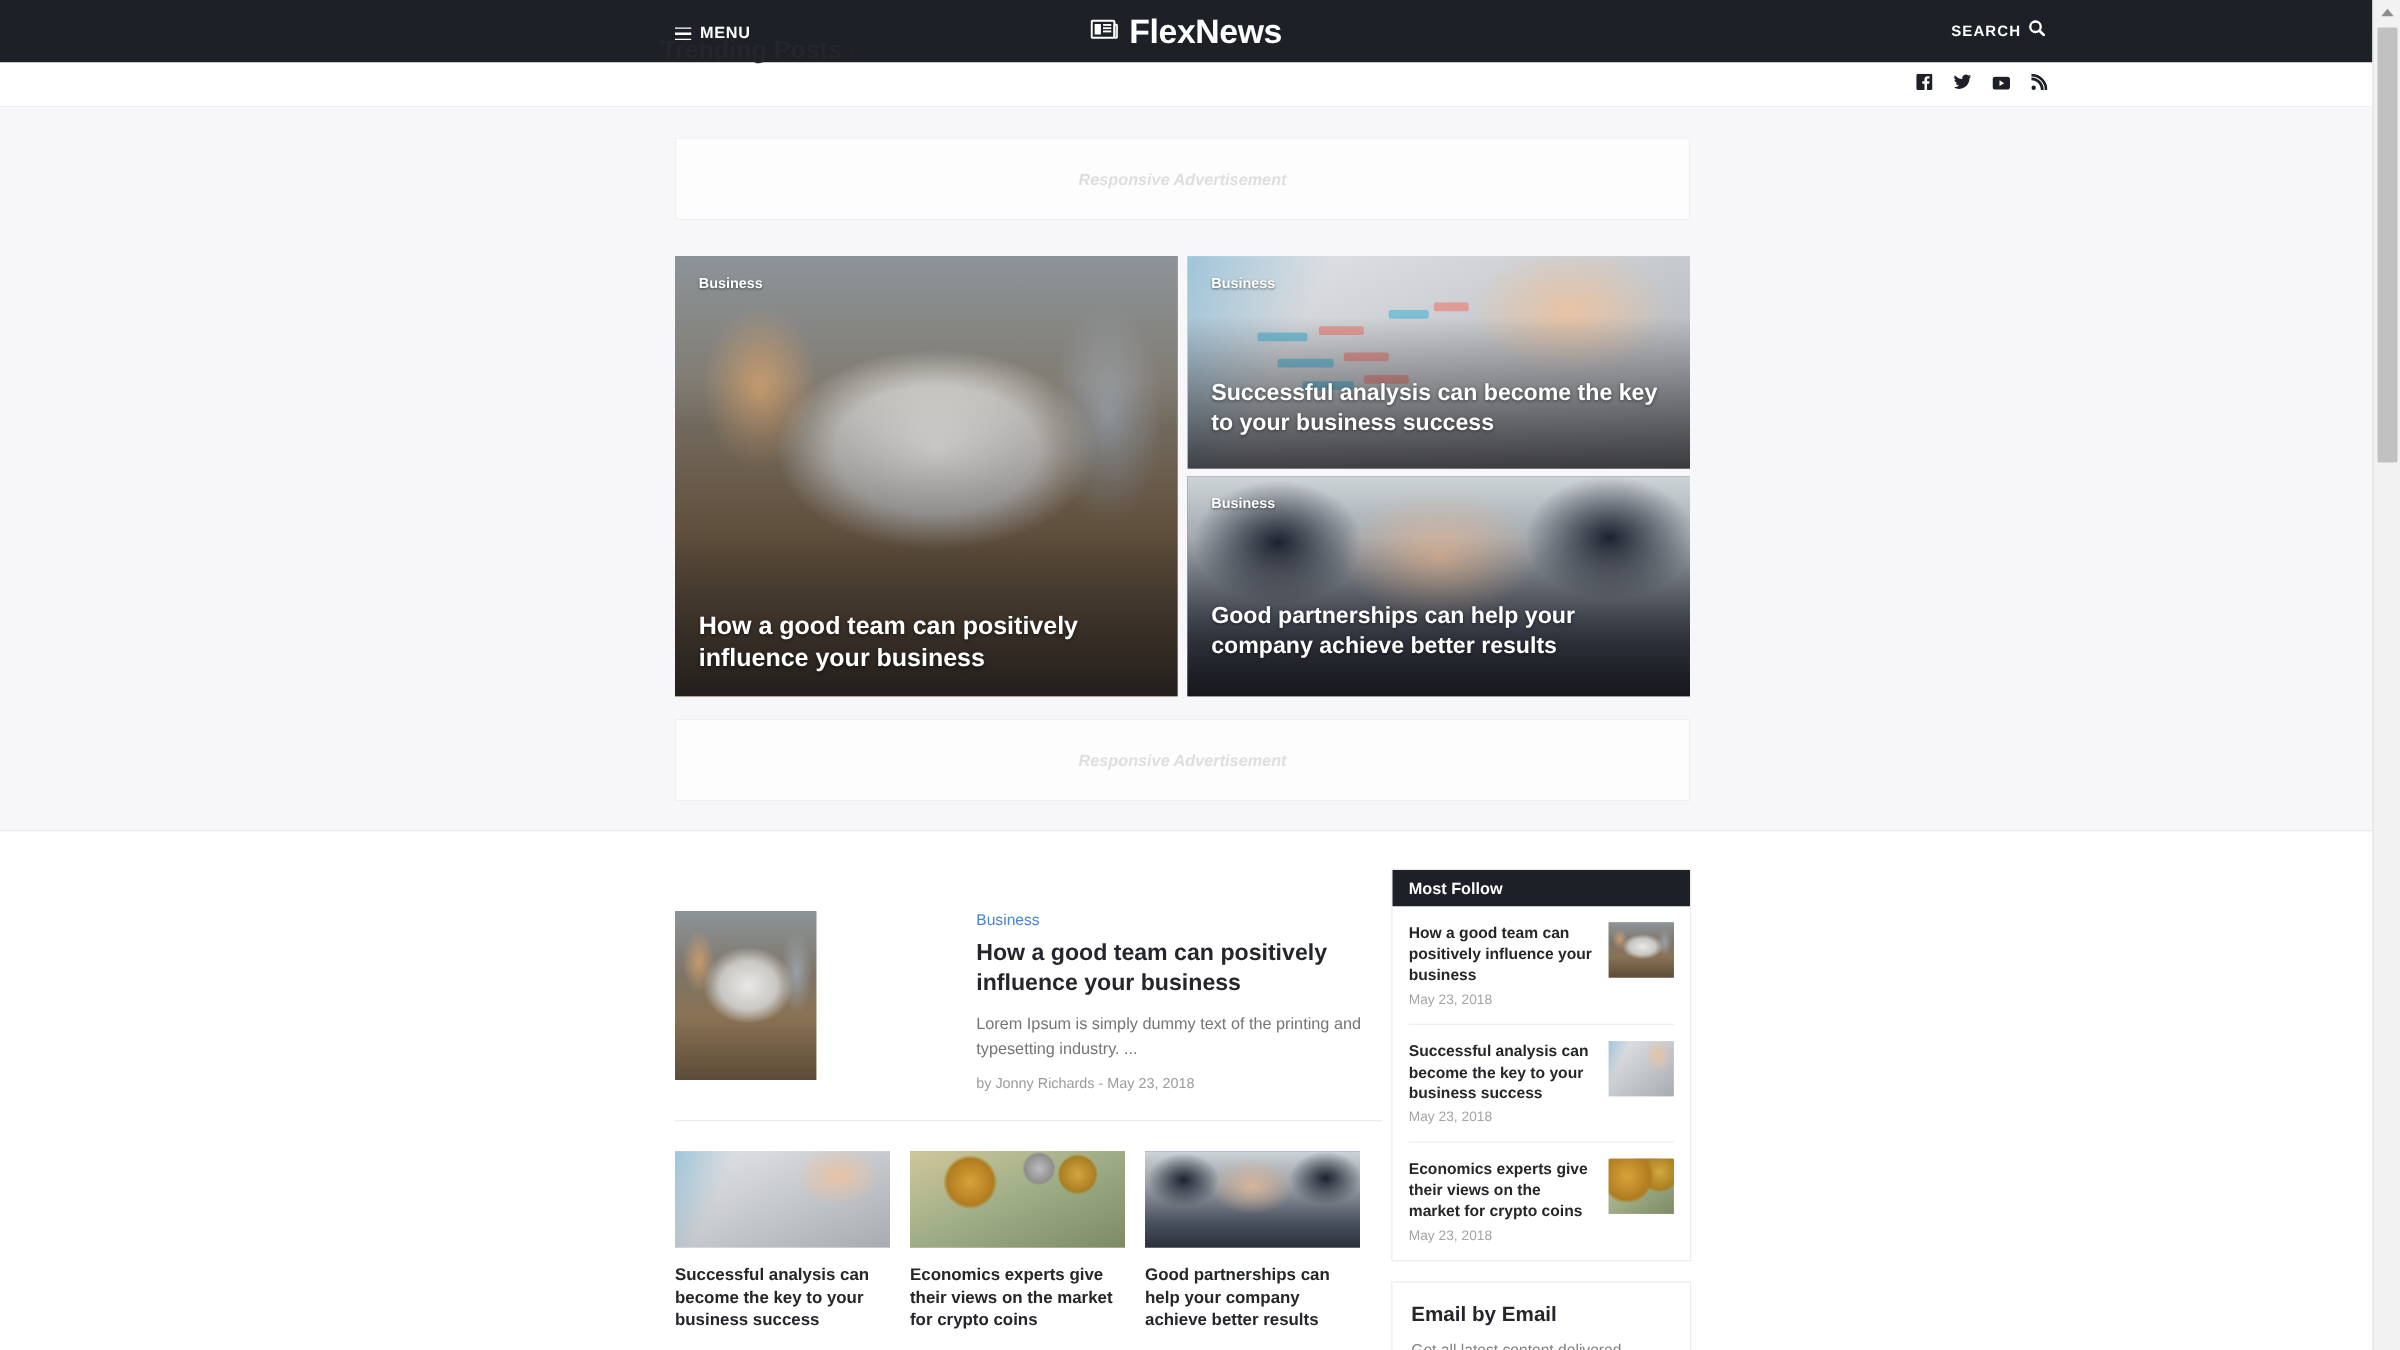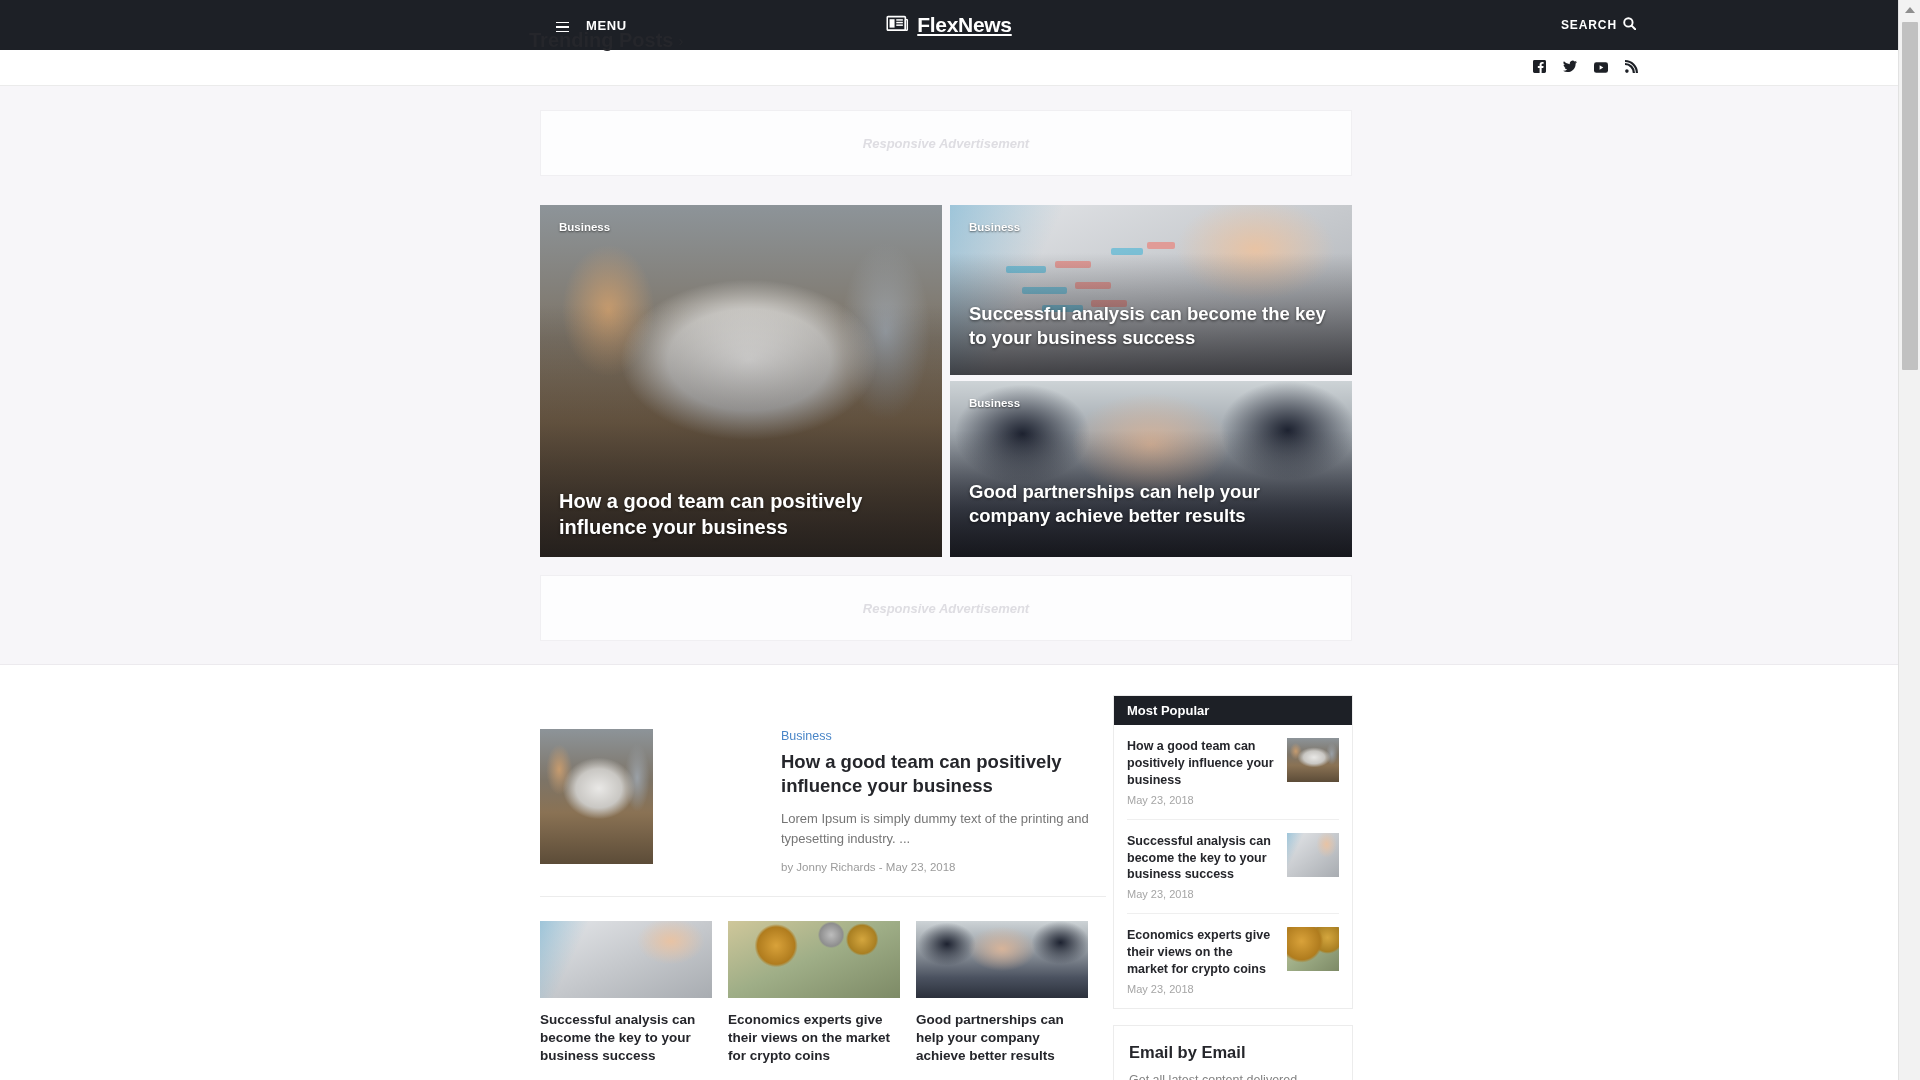--- a/index.html
+++ b/index.html
@@ -18,22 +18,22 @@
   }
 
   
   .topbar {
     position: absolute; top: 0; left: 0;
     width: 1898px; height: 50px;
     background: #1d2026;
     display: flex; align-items: center;
   }
   .menu-btn {
-    position: absolute; left: 556px;
-    display: flex; align-items: flex-end; gap: 17px;
+    position: absolute; left: 540px;
+    display: flex; align-items: flex-end; gap: 7px;
     color: #ffffff; cursor: pointer;
   }
   .hamburger {
     display: inline-block; width: 13px; height: 11px;
     position: relative;
   }
   .hamburger i {
     position: absolute; left: 0; width: 13px; height: 1.8px;
     background: #ffffff;
   }
@@ -45,23 +45,22 @@
     color: #ffffff;
   }
 
   .brand {
     position: absolute; left: 50%; transform: translateX(-50%);
     display: flex; align-items: center; gap: 9px;
     color: #ffffff;
   }
   .brand-icon { display: block; }
   .brand-name {
-    font-size: 21px; font-weight: 700; color: #ffffff;
+    font-size: 27px; font-weight: 700; color: #ffffff;
     letter-spacing: -0.3px;
-    text-decoration: underline;
   }
 
   .search-btn {
     position: absolute; right: 262px;
     display: flex; align-items: center; gap: 6px;
     color: #ffffff; cursor: pointer;
   }
   .search-label {
     font-size: 12px; font-weight: 600; letter-spacing: 0.9px;
     color: #ffffff;
@@ -433,21 +432,21 @@
     <div class="g3card">
       <div class="g3thumb img-shake"></div>
       <div class="g3title">Good partnerships can help your company achieve better results</div>
     </div>
   </div>
 
   <div class="sidebar">
 
     <div class="widget">
       <div class="widget-head">
-        <span class="widget-head-title">Most Popular</span>
+        <span class="widget-head-title">Most Follow</span>
       </div>
       <div class="popular-list">
 
         <div class="popular-item">
           <div class="pop-text">
             <div class="pop-title">How a good team can positively influence your business</div>
             <div class="pop-date">May 23, 2018</div>
           </div>
           <div class="pop-thumb img-office"></div>
         </div>

